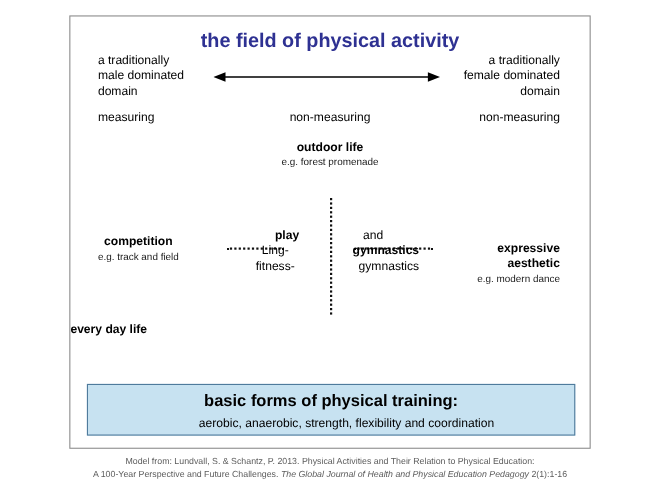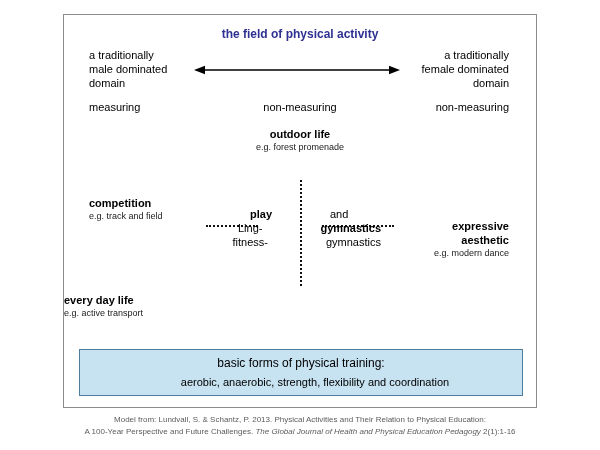--- a/index.html
+++ b/index.html
@@ -13,38 +13,38 @@
   }
   .abs { position:absolute; }
   .pre { white-space:pre-line; }
 
   .frame {
     position:absolute; left:63px; top:14px; width:474px; height:394px;
     border:1px solid #8c8c8c; background:#fff;
   }
   .title {
     left:0; right:0; top:12px; text-align:center;
-    color:#2e3192; font-weight:bold; font-size:12px;
+    color:#2e3192; font-weight:bold; font-size:18px;
   }
   .pole { top:33px; font-size:11px; line-height:14px; }
   .pole-left  { left:25px; text-align:left; }
   .pole-right { right:27px; text-align:right; }
 
   .arrow-wrap { left:130px; top:48px; width:206px; height:14px; }
 
   .measure { top:86px; font-size:11px; }
   .measure-left   { left:25px; }
   .measure-center { left:0; right:0; text-align:center; }
   .measure-right  { right:27px; }
 
   .quad-label   { font-weight:bold; font-size:11px; line-height:14px; }
   .quad-example { font-size:9px; line-height:12px; color:#1a1a1a; }
 
   .q-top    { left:0; right:0; top:112px; text-align:center; }
-  .q-left   { left:25px; top:181px; text-align:left; }
+  .q-left   { left:25px; top:198px; text-align:center; }
   .q-right  { right:27px; top:204px; text-align:right; }
   .q-bottom { left:0; right:0; top:278px; text-align:left; }
 
   .v-dotted {
     left:236px; top:165px; height:106px; width:0;
     border-left:2px dotted #111; z-index:1;
   }
   .h-dotted { top:210px; height:0; border-top:2px dotted #111; z-index:1; }
   .h-dotted-left  { left:142px; width:52px; }
   .h-dotted-right { left:258px; width:72px; }
@@ -53,21 +53,21 @@
   .cross-row { display:flex; height:14px; line-height:14px;gap:44px; }
   .cross-row .cl { width:80px; text-align:right; padding-right:7px; }
   .cross-row .cr { width:80px; text-align:left;  padding-left:7px; }
   .b { font-weight:bold; }
 
   .training-box {
     left:15px; top:334px; width:444px; height:47px;
     background:#c7e2f1; border:1px solid #4f7b9c;
     text-align:center;
   }
-  .training-heading { margin-top:6px; font-weight:normal; font-size:12px; }
+  .training-heading { margin-top:6px; font-weight:bold; font-size:15px; }
   .training-items   { margin-top:6px; font-size:11px;margin-left:28px; }
 
   .caption {
     left:0; right:0; top:414px; text-align:center;
     font-size:8px; line-height:12px; color:#5c5c5c;
   }
   .caption .it { font-style:italic; }
 </style>
 </head>
 <body>
@@ -106,21 +106,20 @@
   </div>
 
   <div class="abs q-right">
     <div class="quad-label pre">expressive
 aesthetic</div>
     <div class="quad-example">e.g. modern dance</div>
   </div>
 
   <div class="abs q-bottom">
     <div class="quad-label">every day life</div>
-    <div class="quad-example">e.g. active transport</div>
   </div>
 
   <div class="abs v-dotted"></div>
   <div class="abs h-dotted h-dotted-left"></div>
   <div class="abs h-dotted h-dotted-right"></div>
 
   <div class="abs cross-text">
     <div class="cross-row">
       <span class="cl b">play</span>
       <span class="cr">and</span>

